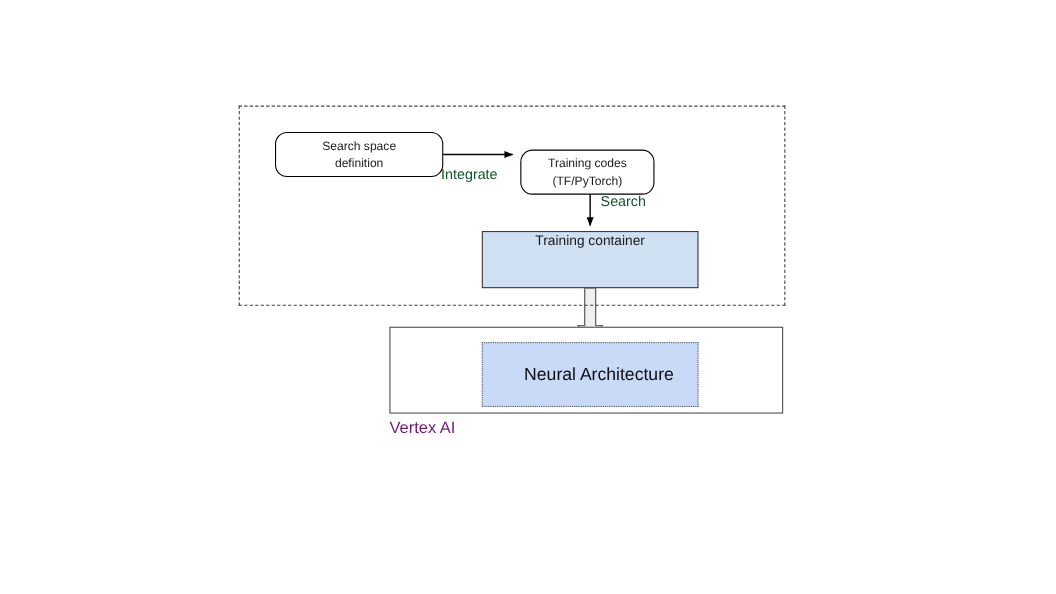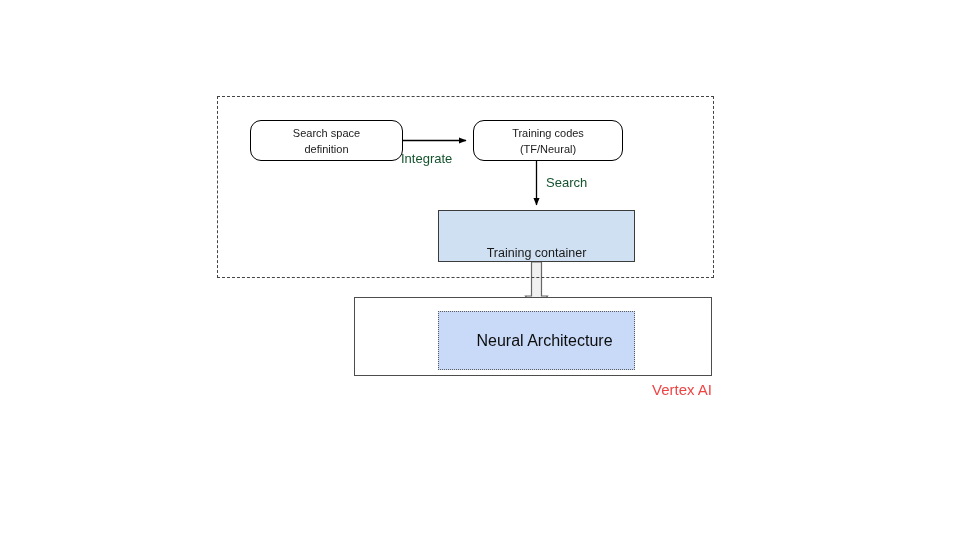--- a/index.html
+++ b/index.html
@@ -42,28 +42,28 @@
     border-radius: 11px;
     display: flex;
     align-items: center;
     justify-content: center;
     text-align: center;
     font-size: 11px;
     line-height: 16px;
     color: #1a1a1a;
   }
   .n-search-space { left: 250px; top: 120px; width: 153px; height: 41px; }
-  .n-training-codes { left: 473px; top: 120px; width: 150px; height: 41px; }
+  .n-training-codes { left: 473px; top: 136px; width: 122px; height: 41px; }
 
   
   .node-fill {
     border: 1.3px solid #3c3c3c;
     background: #cfe0f3;
     display: flex;
-    align-items: flex-end;
+    align-items: flex-start;
     justify-content: center;
     text-align: center;
     font-size: 12.5px;
     line-height: 16px;
     color: #1a1a1a;
   }
   .n-training-container { left: 438px; top: 210px; width: 197px; height: 52px; }
 
   
   .group-solid {
@@ -99,24 +99,24 @@
     line-height: 16px;
     color: #14532d;
     white-space: nowrap;
   }
   .lbl-integrate { left: 401px; top: 151px; }
   .lbl-build { left: 546px; top: 175px; }
   .lbl-vertex {
     left: 354px;
     top: 380px;
     width: 358px;
-    text-align: right;
+    text-align: left;
     font-size: 15px;
     line-height: 20px;
-    color: #ef4444;
+    color: #701a75;
   }
 
   
   #edges {
     position: absolute;
     left: 0; top: 0;
     width: 960px; height: 540px;
     pointer-events: none;
   }
 </style>
@@ -156,21 +156,21 @@
   <div class="abs node-round n-search-space">
     <div>
       <div>Search space</div>
       <div>definition</div>
     </div>
   </div>
 
   <div class="abs node-round n-training-codes">
     <div>
       <div>Training codes</div>
-      <div>(TF/Neural)</div>
+      <div>(TF/PyTorch)</div>
     </div>
   </div>
 
   <div class="abs edge-label lbl-integrate">Integrate</div>
 
   <div class="abs edge-label lbl-build">Search</div>
 
   <div class="abs node-fill n-training-container">
     <div>Training container</div>
   </div>

